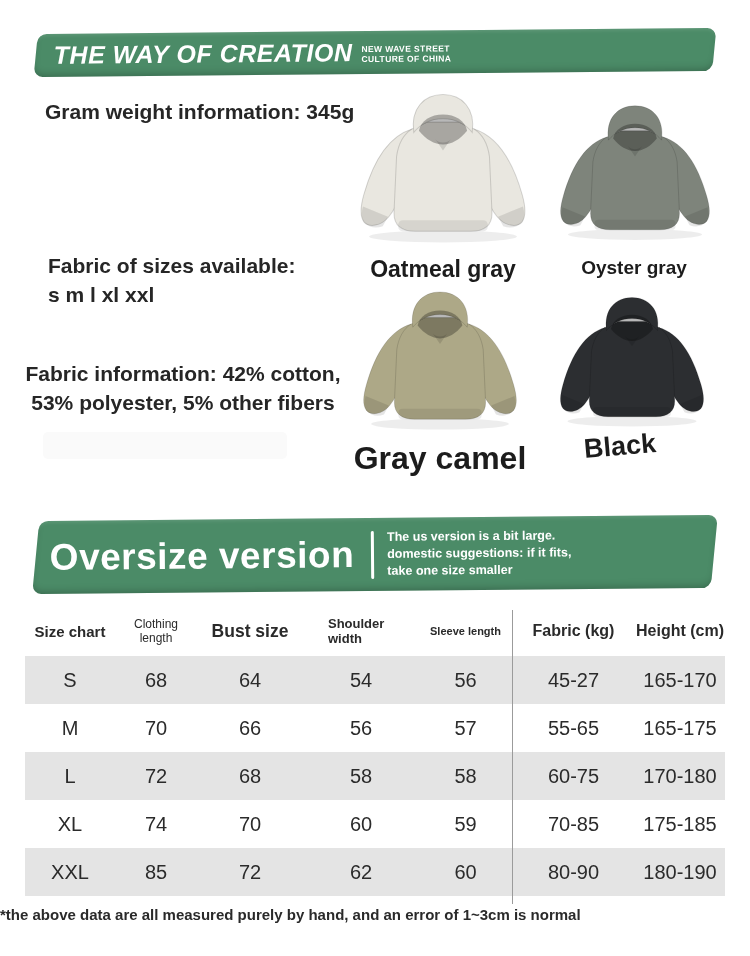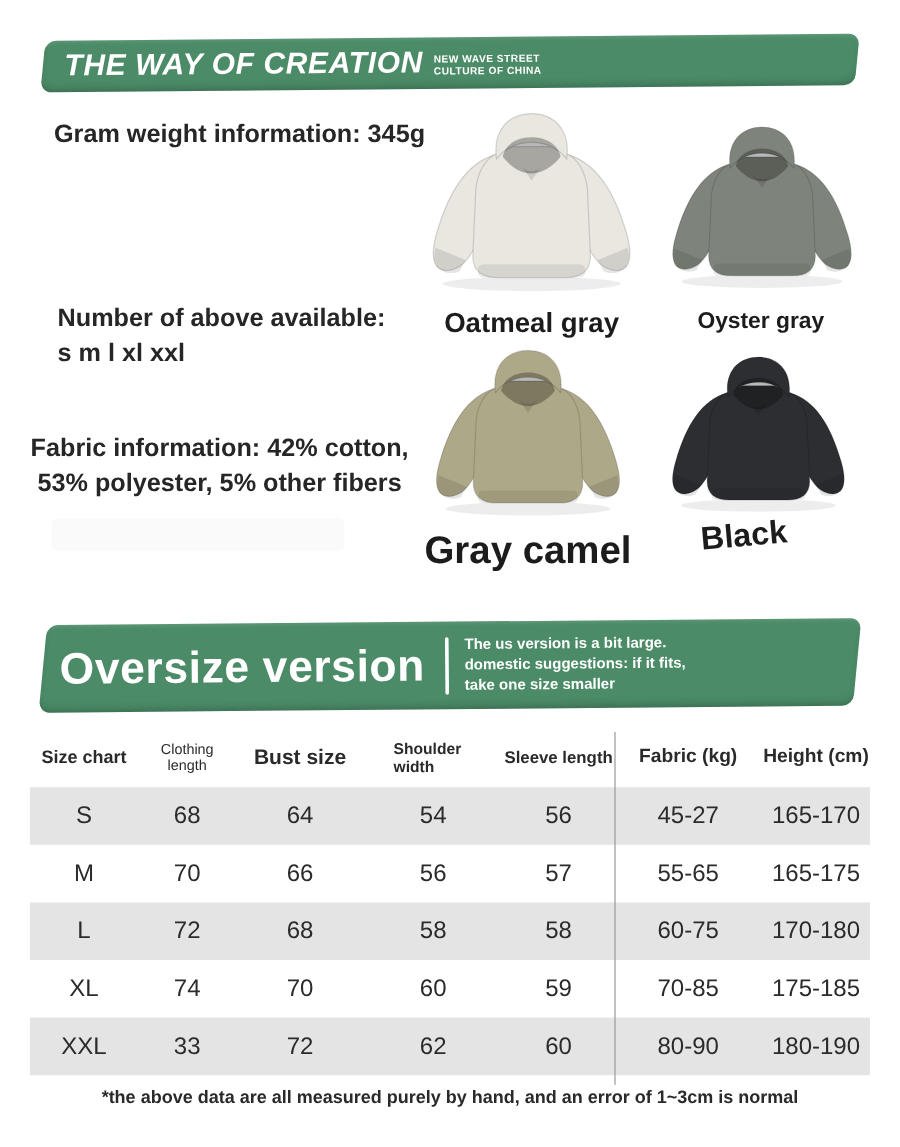--- a/index.html
+++ b/index.html
@@ -43,28 +43,28 @@
   .size-table{position:absolute;left:25px;top:606px;width:700px;}
   .t-head,.t-row{display:grid;grid-template-columns:90px 82px 106px 116px 93px 123px 90px;align-items:center;}
   .t-head{height:50px;}
   .th{display:flex;align-items:center;justify-content:center;text-align:center;color:#2a2a2a;}
   .th.h0{font-size:15px;font-weight:bold;}
   .th.h1{font-size:12px;font-weight:500;line-height:14px;}
   .th.h1 span{max-width:56px;}
   .th.h2{font-size:17.5px;font-weight:bold;}
   .th.h3{font-size:13px;font-weight:600;line-height:15px;}
   .th.h3 span{max-width:66px;text-align:left;}
-  .th.h4{font-size:14px;font-weight:bold;}
+  .th.h4{font-size:11px;font-weight:bold;}
   .th.h5,.th.h6{font-size:16px;font-weight:bold;}
   .t-row{height:48px;font-size:20px;color:#2b2b2b;}
   .t-row.alt{background:#e4e4e4;}
   .td{text-align:center;}
   .v-divider{position:absolute;left:487px;top:4px;width:1px;height:294px;background:#9b9b9b;}
 
-  .footnote{position:absolute;left:0;top:906px;width:750px;text-align:center;
+  .footnote{position:absolute;left:0;top:906px;width:750px;
             font-size:15px;font-weight:bold;color:#2a2a2a;}
 </style>
 </head>
 <body>
 
 <svg width="0" height="0" style="position:absolute" aria-hidden="true">
   <defs>
     <symbol id="hoodie" viewBox="0 0 220 200">
       <ellipse cx="110" cy="175" rx="86" ry="7" fill="rgba(0,0,0,0.07)"></ellipse>
       <g stroke="rgba(0,0,0,0.14)" stroke-width="1.2">
@@ -89,21 +89,21 @@
       <span class="brand-title">THE WAY OF CREATION</span>
       <span class="brand-sub">
         <span>NEW WAVE STREET</span><br>
         <span>CULTURE OF CHINA</span>
       </span>
     </div>
   </div>
 
   <div class="info info1">Gram weight information: 345g</div>
   <div class="info info3">
-    <span>Number of above available:</span><br>
+    <span>Fabric of sizes available:</span><br>
     <span>s m l xl xxl</span>
   </div>
   <div class="info info4">
     <span>Fabric information: 42% cotton,</span><br>
     <span>53% polyester, 5% other fibers</span>
   </div>
   <div class="watermark"></div>
 
   <div class="hoodie-fig" style="left: 348px; top: 86px; width: 190px; height: 172px; --c: #e9e7e0;">
     <svg>
@@ -199,21 +199,21 @@
       <div class="td">XL</div>
       <div class="td">74</div>
       <div class="td">70</div>
       <div class="td">60</div>
       <div class="td">59</div>
       <div class="td">70-85</div>
       <div class="td">175-185</div>
     </div>
     <div class="t-row alt">
       <div class="td">XXL</div>
-      <div class="td">33</div>
+      <div class="td">85</div>
       <div class="td">72</div>
       <div class="td">62</div>
       <div class="td">60</div>
       <div class="td">80-90</div>
       <div class="td">180-190</div>
     </div>
 
     <div class="v-divider"></div>
   </div>
 

